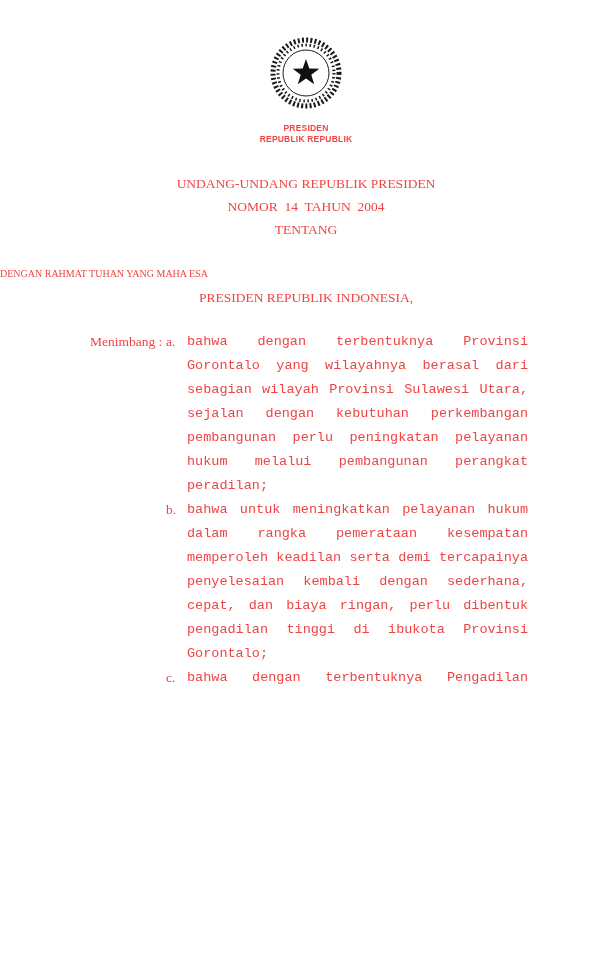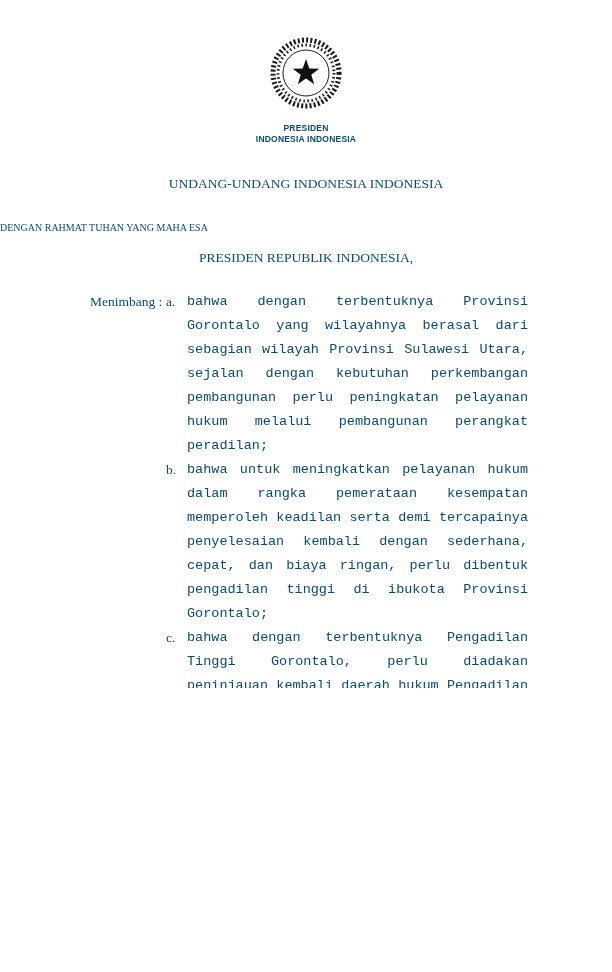--- a/index.html
+++ b/index.html
@@ -2,21 +2,21 @@
 <html><head>
 <meta charset="utf-8">
 <style>
   * { margin: 0; padding: 0; box-sizing: border-box; }
   html, body { background: #ffffff; }
   .page {
     width: 612px;
     height: 688px;
     margin: 0 auto;
     background: #ffffff;
-    color: #0c4a6e;
+    color: #ef4444;
     font-family: "Liberation Serif", serif;
     position: relative;
     overflow: hidden;
   }
   .emblem {
     display: flex;
     justify-content: center;
     padding-top: 34px;
   }
   .letterhead {
@@ -34,21 +34,21 @@
     font-size: 13.5px;
     line-height: 23px;
   }
   .title-block div { white-space: pre-wrap; }
   .invocation {
     margin-top: 27px;
     font-size: 10px;
   }
   .salutation {
     text-align: center;
-    margin-top: 17px;
+    margin-top: 11px;
     font-size: 13.5px;
   }
   .consider {
     display: flex;
     margin: 24px 84px 0 90px;
     font-size: 13.5px;
     line-height: 24px;
     justify-content: flex-end;
   }
   .consider-label {
@@ -86,25 +86,27 @@
         <circle cx="42" cy="39" r="33" stroke-width="5" stroke-dasharray="2 2.2"></circle>
         <circle cx="42" cy="39" r="28" stroke-width="3" stroke-dasharray="1.5 2.6"></circle>
         <circle cx="42" cy="39" r="23" stroke-width="1"></circle>
       </g>
       <polygon points="42,25 45.3,34.5 55.3,34.7 47.3,40.7 50.2,50.3 42,44.6 33.8,50.3 36.7,40.7 28.7,34.7 38.7,34.5" fill="#111111"></polygon>
     </svg>
   </div>
 
   <div class="letterhead">
     <div>PRESIDEN</div>
-    <div>INDONESIA INDONESIA</div>
+    <div>REPUBLIK REPUBLIK</div>
   </div>
 
   <div class="title-block">
-    <div>UNDANG-UNDANG INDONESIA INDONESIA</div>
+    <div>UNDANG-UNDANG REPUBLIK PRESIDEN</div>
+    <div>NOMOR  14  TAHUN  2004</div>
+    <div>TENTANG</div>
   </div>
 
   <div class="invocation">DENGAN RAHMAT TUHAN YANG MAHA ESA</div>
 
   <div class="salutation">PRESIDEN REPUBLIK INDONESIA,</div>
 
   <div class="consider">
     <div class="consider-label">Menimbang :</div>
     <div class="items">
       <div class="item">

